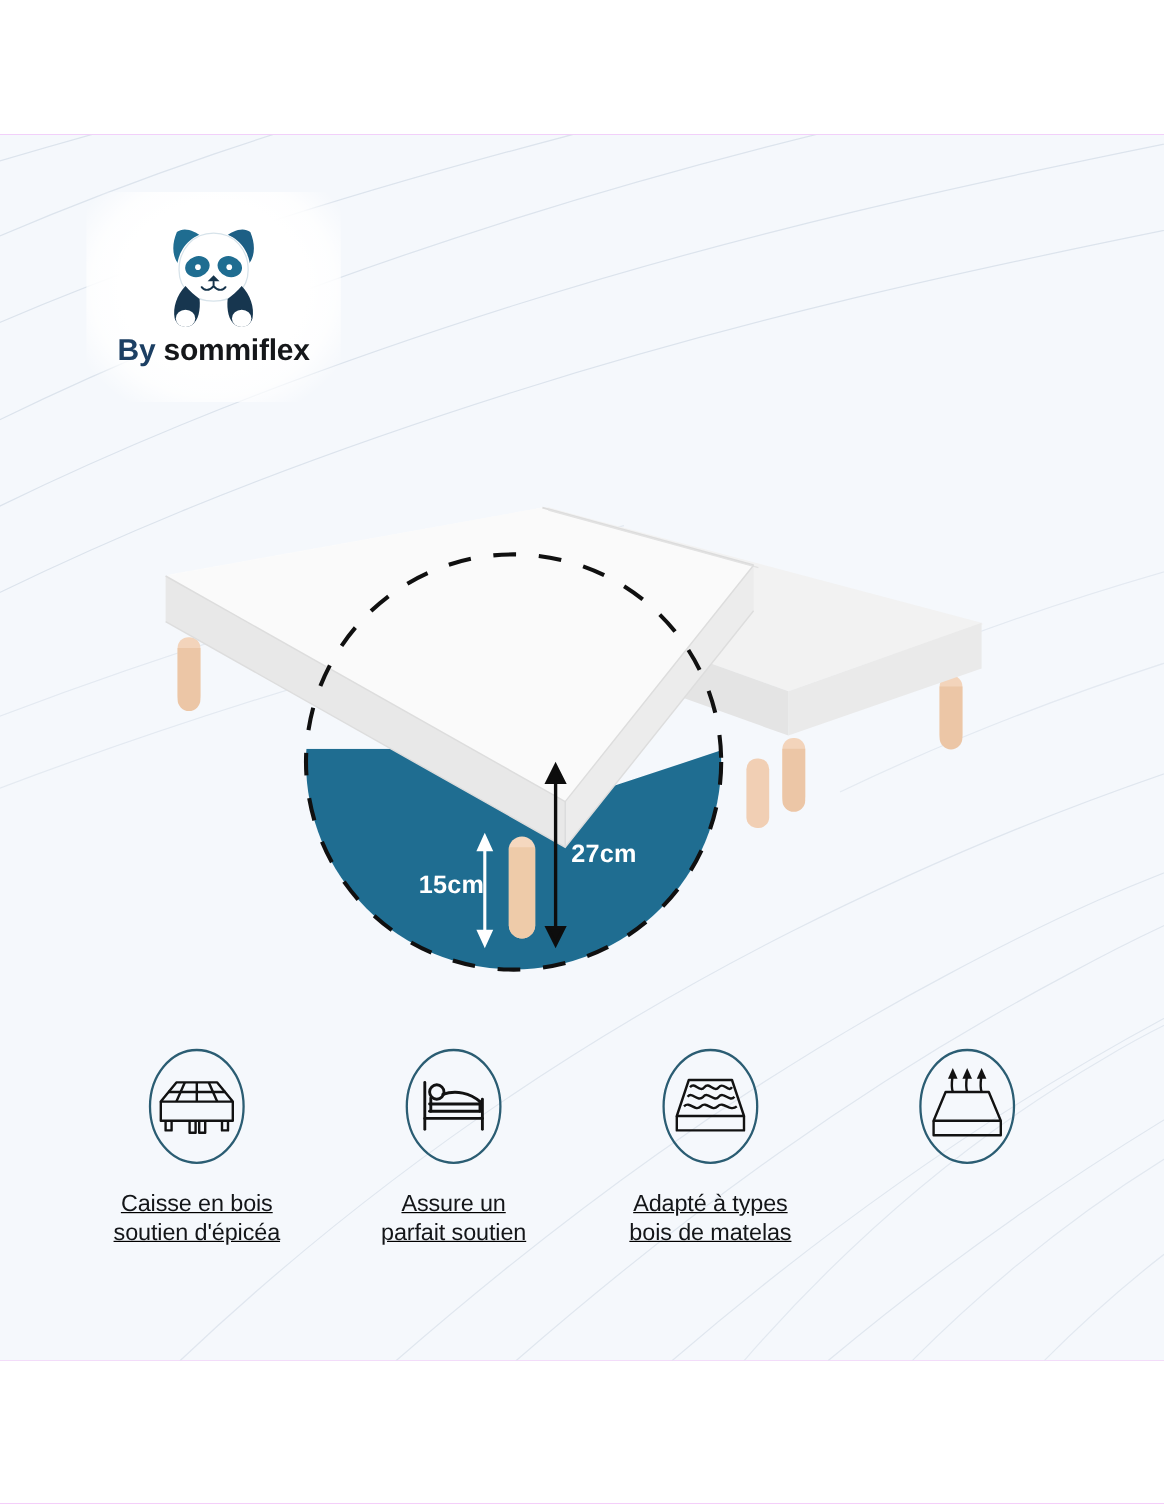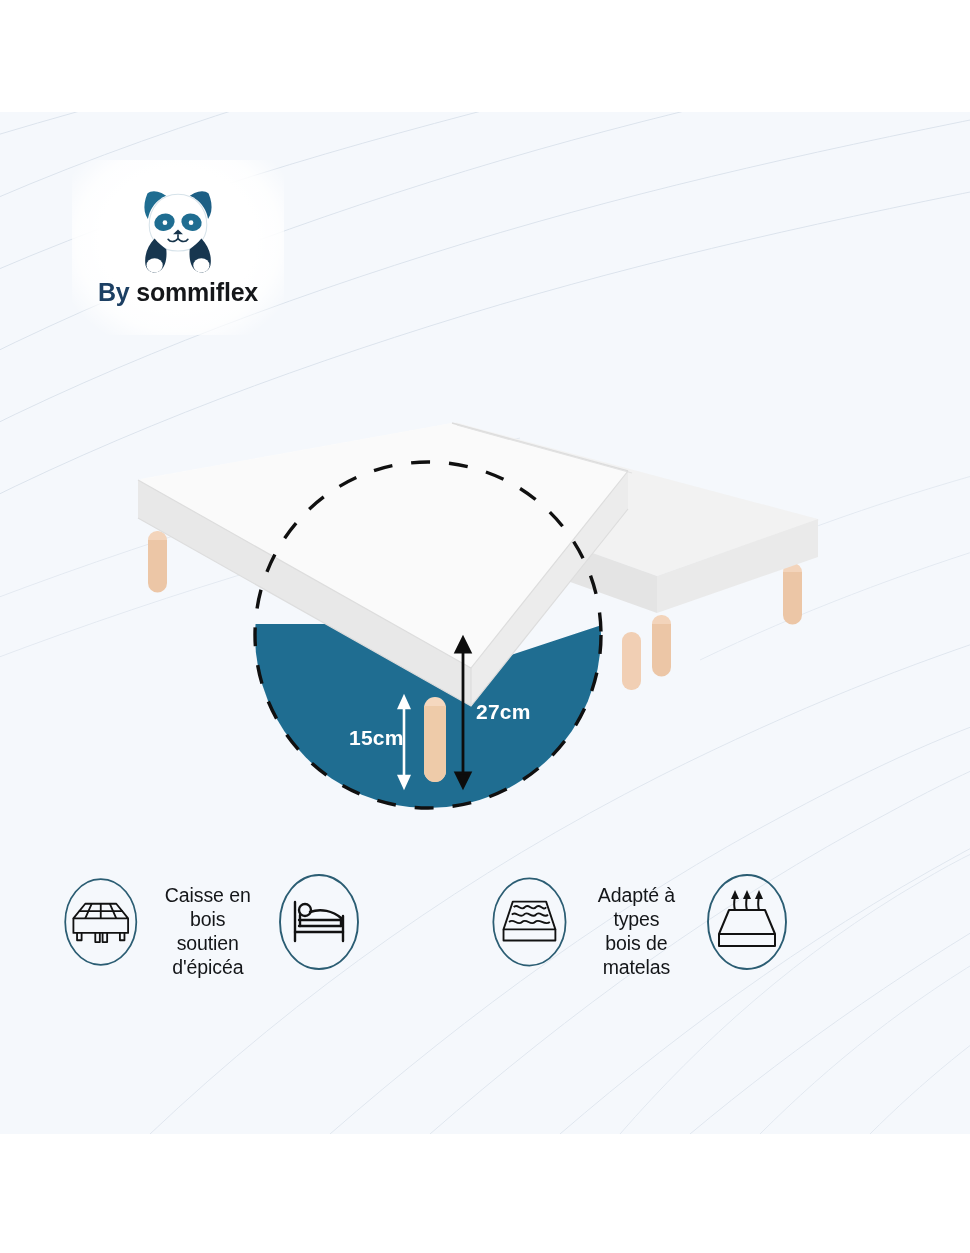--- a/index.html
+++ b/index.html
@@ -106,21 +106,23 @@
     top: 868px;
     width: 970px;
     height: 180px;
     display: flex;
     justify-content: center;
     align-items: flex-start;
   }
   .feature {
     width: 214px;
     display: flex;
-    flex-direction: row;
+    flex-direction: column;
+    align-items: center;
+    text-decoration: underline;
   }
   .feature-icon {
     width: 96px;
     height: 108px;
     display: block;
   }
   .feature-label {
     margin-top: 16px;
     text-align: center;
     font-size: 19.5px;
@@ -306,20 +308,24 @@
           <line x1="24" y1="34" x2="24" y2="73"></line>
           <line x1="72" y1="48" x2="72" y2="73"></line>
           <line x1="24" y1="64" x2="72" y2="64"></line>
           <path d="M28 52 L 70 52"></path>
           <path d="M28 58 L 70 58"></path>
           <circle cx="34" cy="42" r="6"></circle>
           <path d="M29 47 L 29 58 M 39 44 C 50 40, 62 43, 70 50"></path>
           <path d="M70 50 L 70 58"></path>
         </g>
       </svg>
+      <div class="feature-label">
+        <span>Assure un</span><br>
+        <span>parfait soutien</span>
+      </div>
     </div>
 
     <div class="feature">
       <svg class="feature-icon" viewBox="0 0 96 108">
         <ellipse cx="48" cy="54" rx="39" ry="47" fill="none" stroke="#2b5d73" stroke-width="1.9"></ellipse>
         <g fill="none" stroke="#121212" stroke-width="2" stroke-linejoin="round">
           <path d="M30 32 L 66 32 L 76 62 L 20 62 Z"></path>
           <path d="M20 62 L 20 74 L 76 74 L 76 62"></path>
           <path d="M31 38 C 35 33, 39 43, 43 38 C 47 33, 51 43, 55 38 C 59 33, 63 43, 66 38"></path>
           <path d="M29 46 C 33 41, 37 51, 42 46 C 46 41, 51 51, 55 46 C 59 41, 64 51, 68 46"></path>

